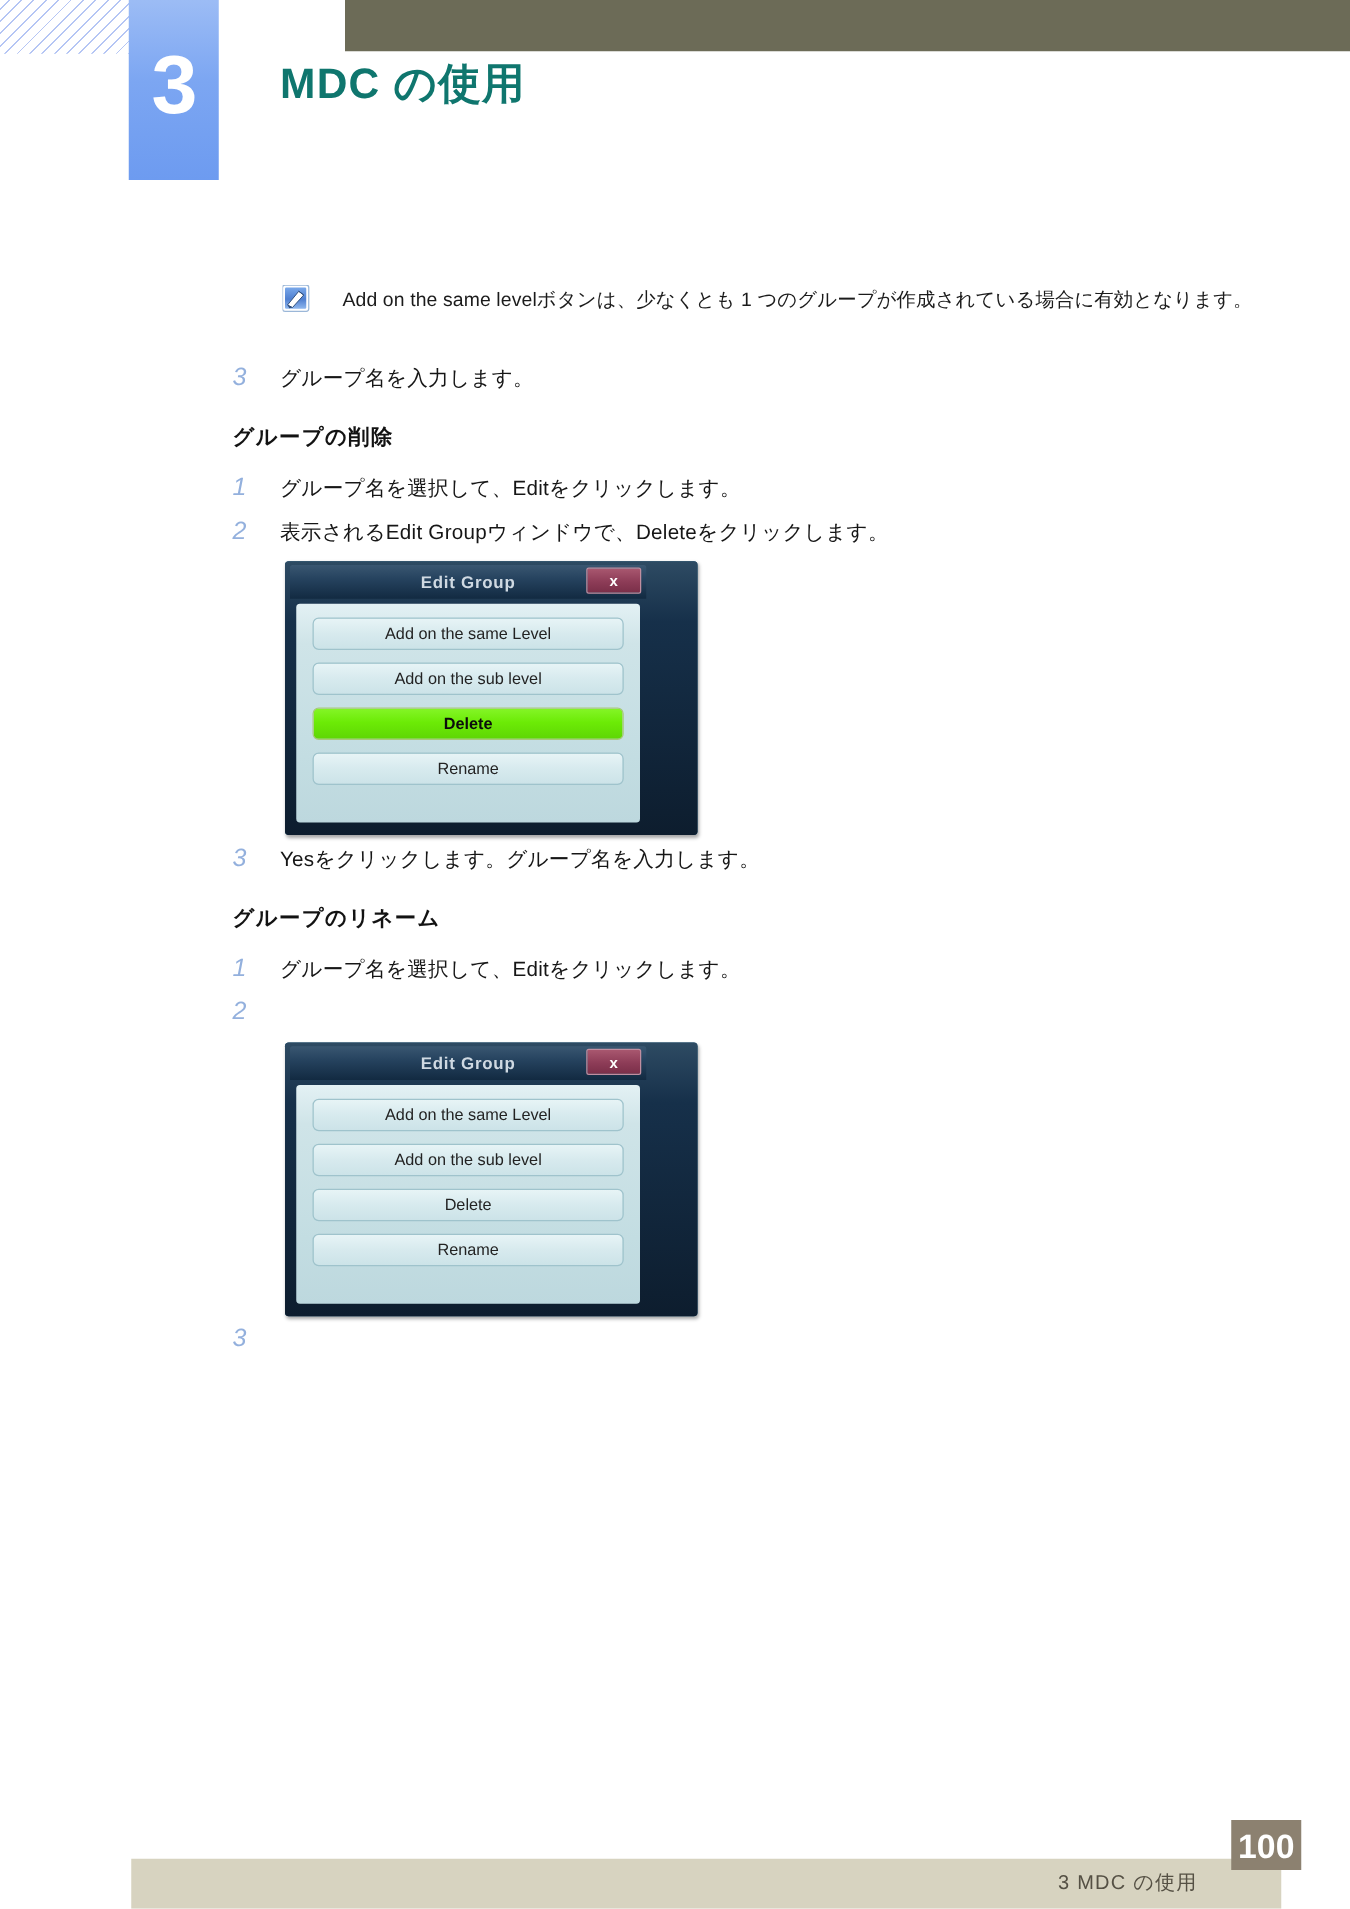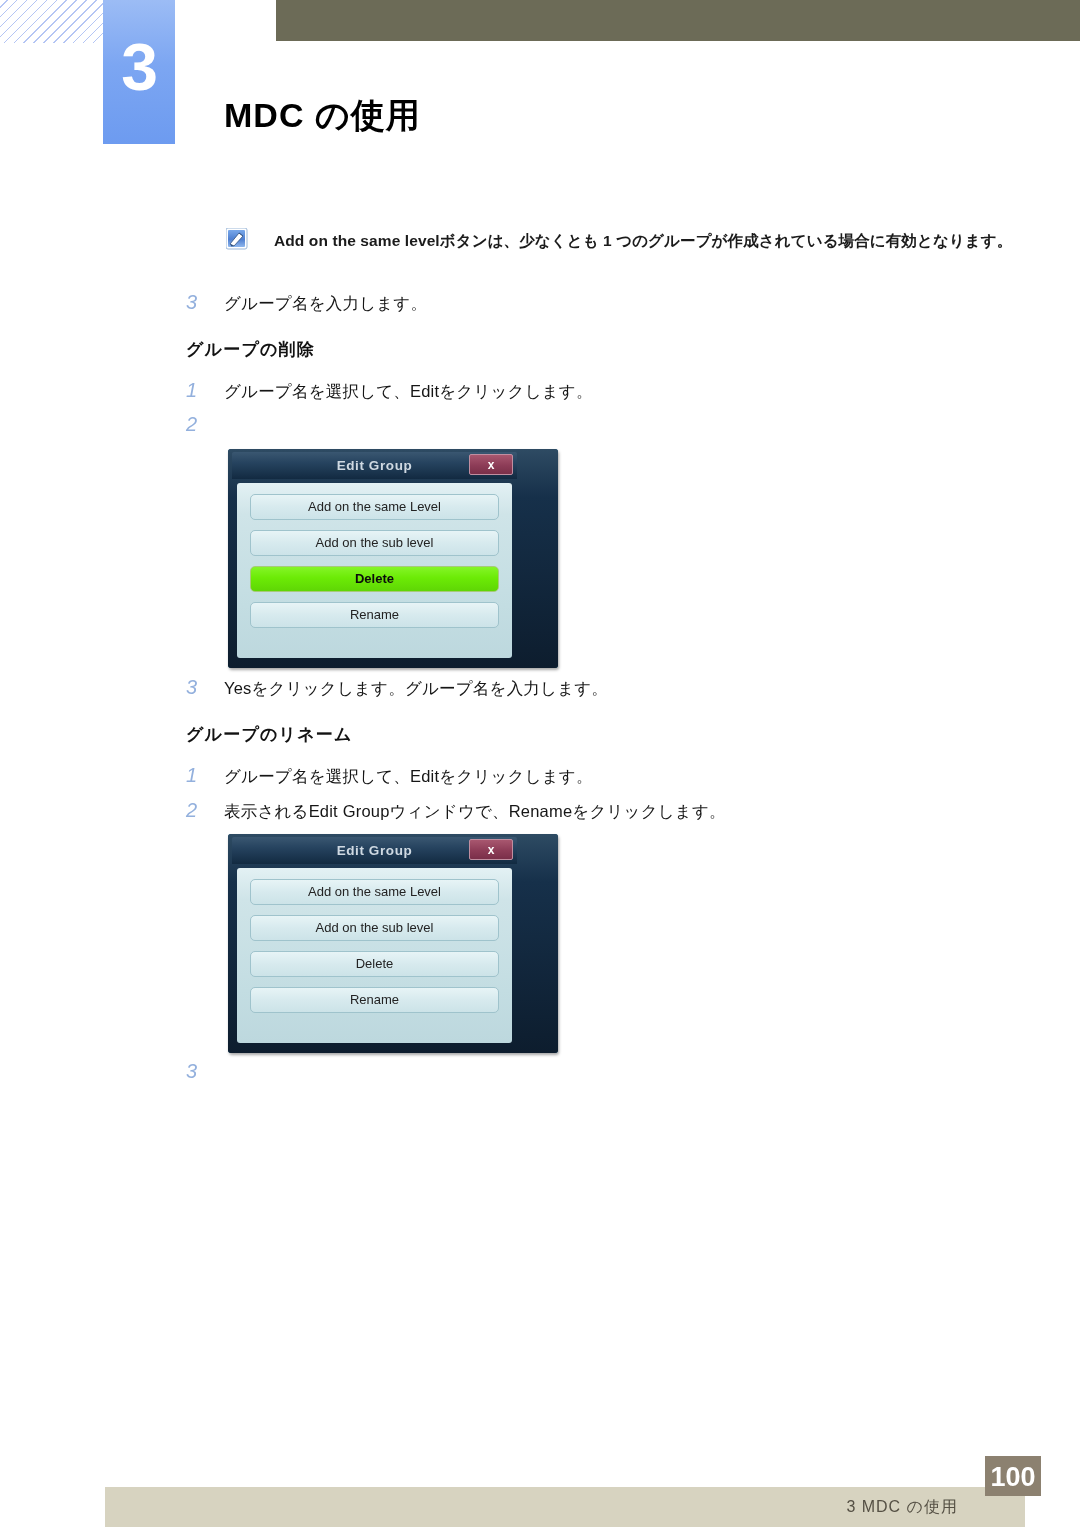--- a/index.html
+++ b/index.html
@@ -58,24 +58,23 @@
     font-weight: bold;
     color: #ffffff;
     line-height: 78px;
     letter-spacing: -1px;
   }
   .chapter-title {
     position: absolute;
     left: 224px; top: 43px;
     font-size: 34px;
     font-weight: bold;
-    color: #000000;
+    color: #0f766e;
     letter-spacing: 1px;
     line-height: 48px;
-    margin-top: 48px;
   }
 
   
   .content {
     position: absolute;
     left: 0; top: 150px;
     width: 1080px;
   }
 
   
@@ -88,21 +87,21 @@
     position: absolute;
     left: 0; top: 2px;
     width: 22px; height: 22px;
   }
   .note-text {
     margin: 0;
     padding-left: 48px;
     font-size: 15.5px;
     line-height: 29px;
     color: #1b1b1b;
-    font-weight: bold;
+    font-weight: normal;
     letter-spacing: 0.1px;
   }
 
   
   .step {
     position: absolute;
     display: flex;
     align-items: baseline;
   }
   .step-num {
@@ -285,20 +284,21 @@
 
   <div class="subhead" style="left:186px; top:188px;">グループの削除</div>
 
   <div class="step" style="left:186px; top:228px; width:800px;">
     <span class="step-num">1</span>
     <span class="step-text">グループ名を選択して、Editをクリックします。</span>
   </div>
 
   <div class="step" style="left:186px; top:263px; width:800px;">
     <span class="step-num">2</span>
+    <span class="step-text">表示されるEdit Groupウィンドウで、Deleteをクリックします。</span>
   </div>
 
   <div class="dialog" style="left:228px; top:299px;">
     <div class="dlg-frame"></div>
     <div class="dlg-titlebar">
       <div class="dlg-title">Edit Group</div>
       <div class="dlg-close">x</div>
     </div>
     <div class="dlg-body">
       <div class="dlg-btn">Add on the same Level</div>
@@ -315,21 +315,20 @@
 
   <div class="subhead" style="left:186px; top:573px;">グループのリネーム</div>
 
   <div class="step" style="left:186px; top:613px; width:800px;">
     <span class="step-num">1</span>
     <span class="step-text">グループ名を選択して、Editをクリックします。</span>
   </div>
 
   <div class="step" style="left:186px; top:648px; width:800px;">
     <span class="step-num">2</span>
-    <span class="step-text">表示されるEdit Groupウィンドウで、Renameをクリックします。</span>
   </div>
 
   <div class="dialog" style="left:228px; top:684px;">
     <div class="dlg-frame"></div>
     <div class="dlg-titlebar">
       <div class="dlg-title">Edit Group</div>
       <div class="dlg-close">x</div>
     </div>
     <div class="dlg-body">
       <div class="dlg-btn">Add on the same Level</div>

